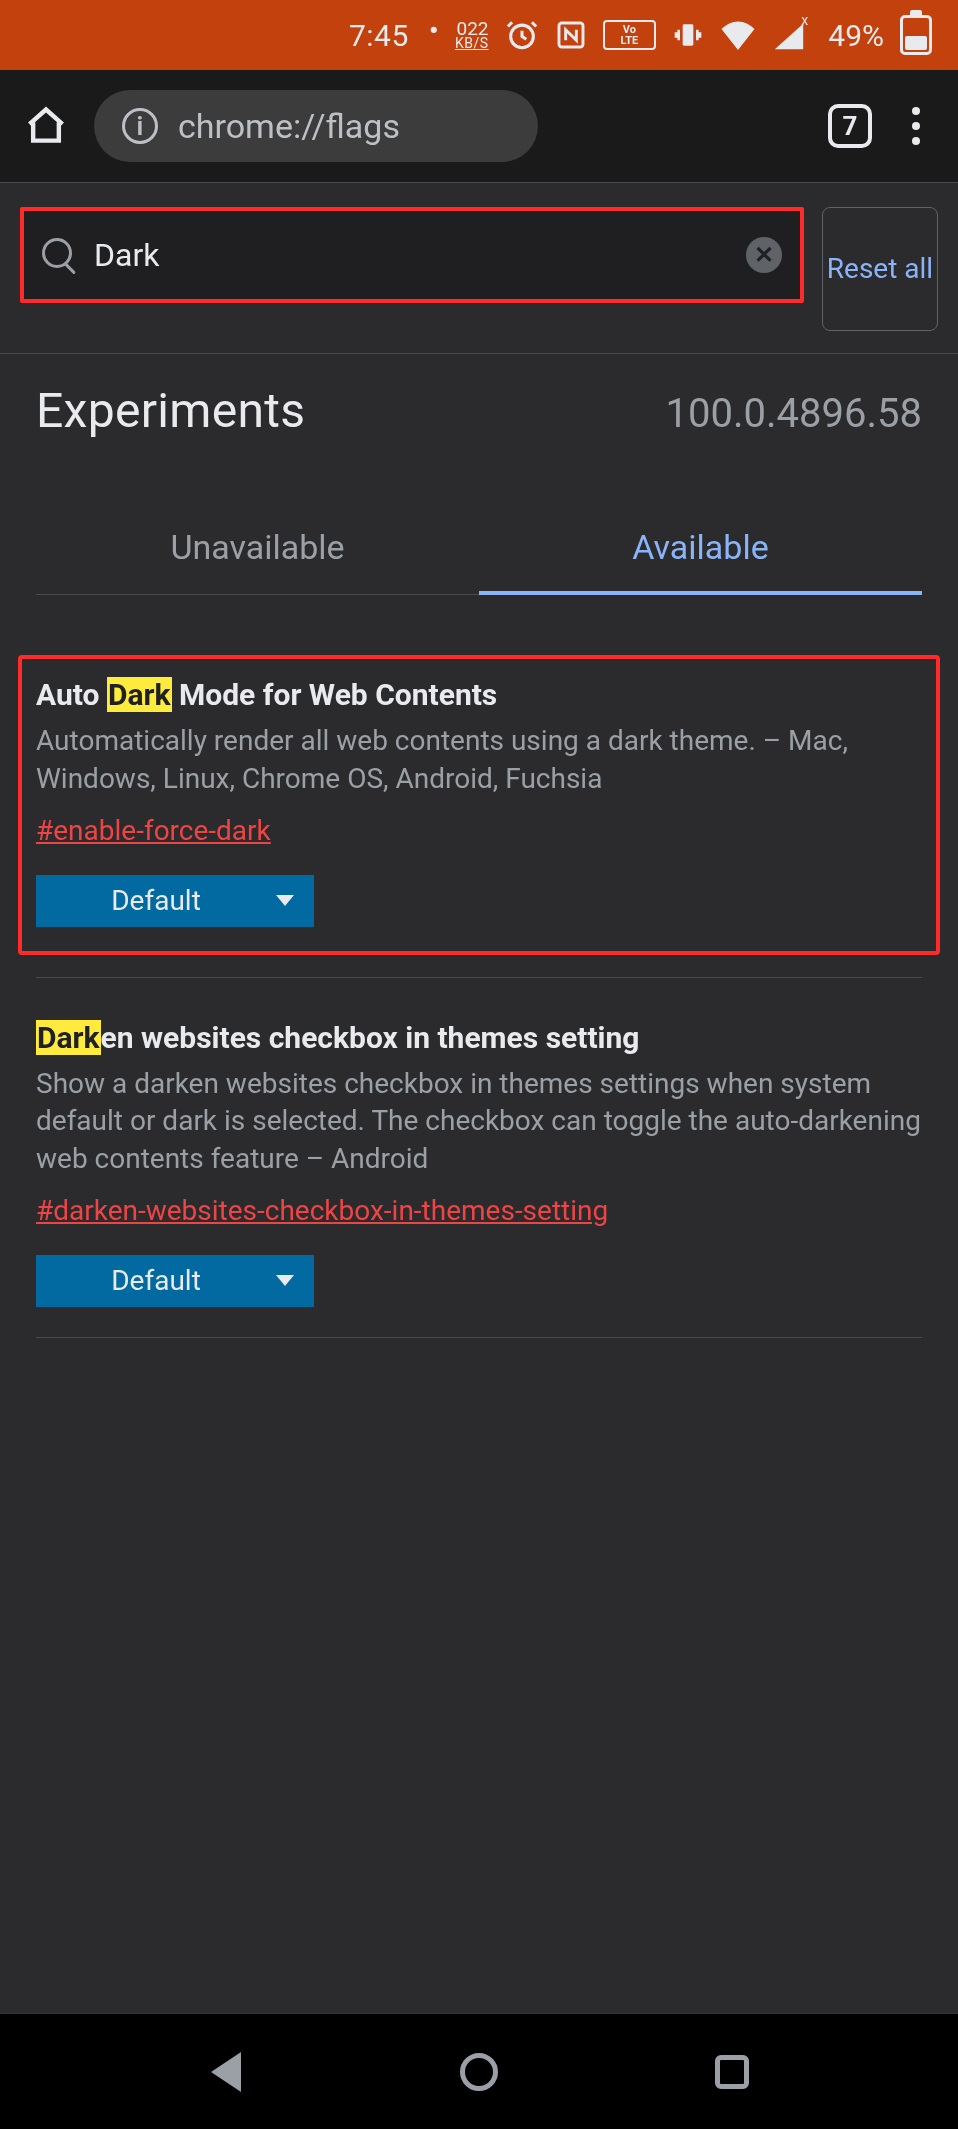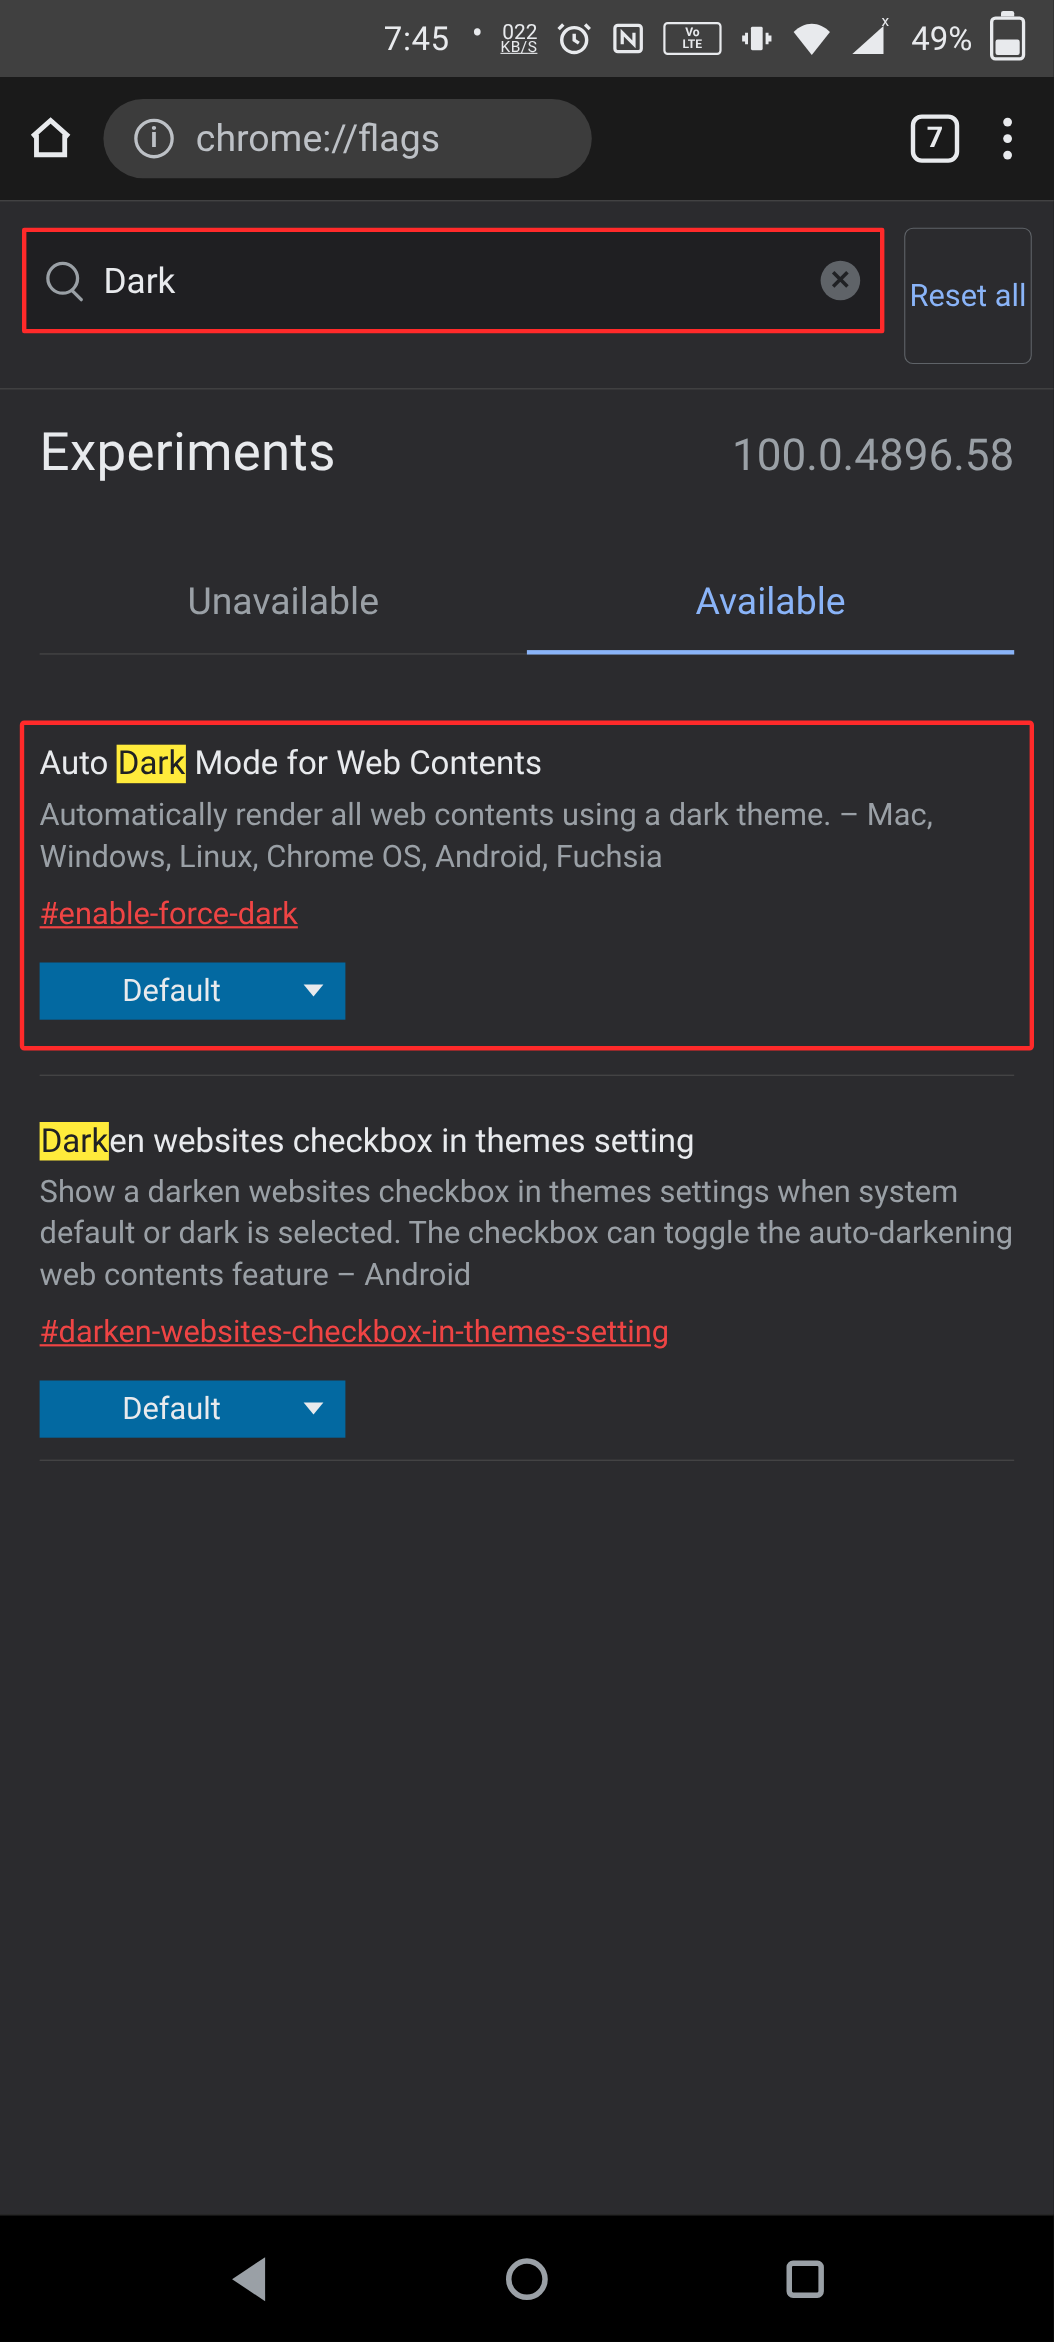--- a/index.html
+++ b/index.html
@@ -1,21 +1,21 @@
 <!DOCTYPE html>
 <html><head>
 <meta charset="utf-8">
 <style>
   * { box-sizing: border-box; margin: 0; padding: 0; font-family: Roboto, -apple-system, BlinkMacSystemFont, "Segoe UI", Helvetica, Arial, sans-serif; }
   html, body { width: 958px; height: 2129px; background: #1f1f1f; color: #e8eaed; overflow: hidden; }
 
   
   .status-bar {
     height: 70px;
-    background: #404040;
+    background: #c2410c;
     display: flex;
     align-items: center;
     justify-content: flex-end;
     padding: 0 26px;
     gap: 16px;
     color: #e8eaed;
     font-weight: 400;
     font-size: 30px;
   }
   .status-time { font-size: 30px; letter-spacing: 0.5px; margin-right: 6px;}
@@ -104,22 +104,22 @@
   
   .tabs { display:flex; margin:56px 36px 0 36px; border-bottom:1px solid #4a4a4a;}
   .tab {
     flex:1; text-align:center; padding:22px 0 24px 0; font-size:34px;
     color:#9aa0a6; cursor:pointer;
   }
   .tab.active { color:#8ab4f8; border-bottom:4px solid #8ab4f8; margin-bottom:-1px;}
 
   
   .flag-box { margin:60px 18px 0 18px; border:4px solid #ff2a2a; border-radius:4px; padding:16px 14px 24px 14px;}
-  .flag-plain { margin:40px 36px 0 36px; padding-bottom:20px; border-bottom:1px solid #4a4a4a;}
-  .flag-title { font-size:30px; color:#e8eaed; font-weight:400; line-height:1.3;}
+  .flag-plain { margin:40px 36px 0 36px; padding-bottom:30px; border-bottom:1px solid #4a4a4a;}
+  .flag-title { font-size:30px; color:#e8eaed; font-weight:700; line-height:1.3;}
   .flag-title mark { background:#ffeb3b; color:#202124; padding:0 1px;}
   .flag-desc { font-size:28px; color:#9aa0a6; margin-top:8px; line-height:1.35;}
   .flag-hash { font-size:28px; color:#ef4444; text-decoration:underline; margin-top:16px; display:inline-block;}
   .flag-select {
     margin-top:28px; width:278px; height:52px; background:#0369a1;
     display:flex; align-items:center; justify-content:space-between;
     padding:0 20px 0 0; color:#e8eaed; font-size:28px;
   }
   .flag-select .sel-label{ flex:1; text-align:center; }
   .chevron-down { width:0; height:0; border-left:9px solid transparent; border-right:9px solid transparent; border-top:11px solid #e8eaed;}

